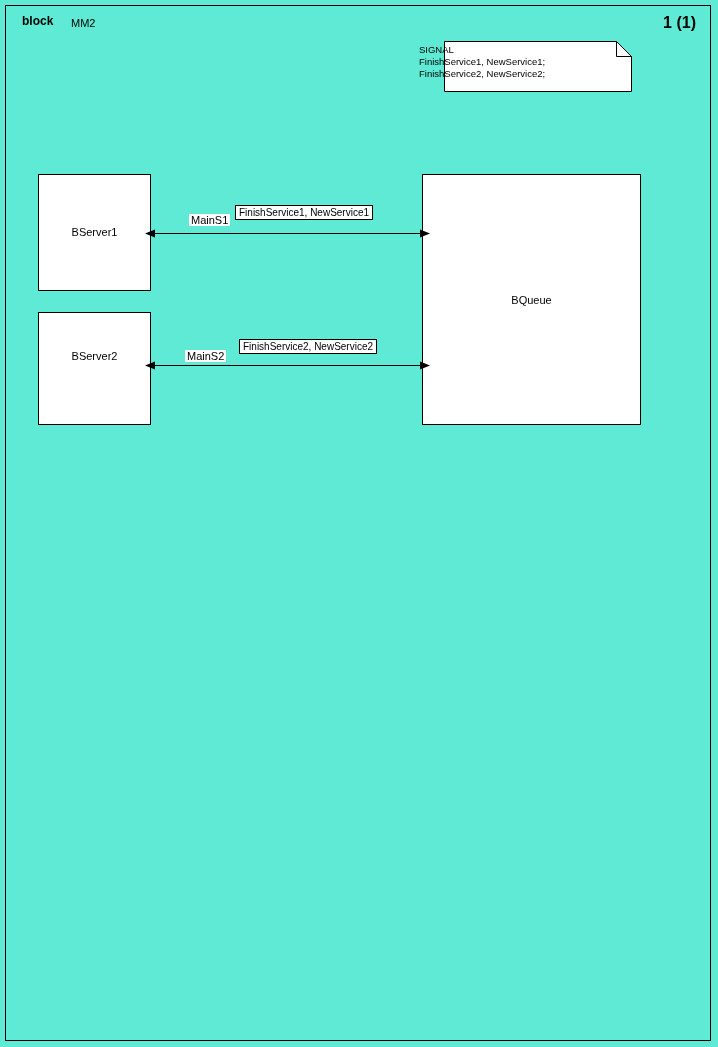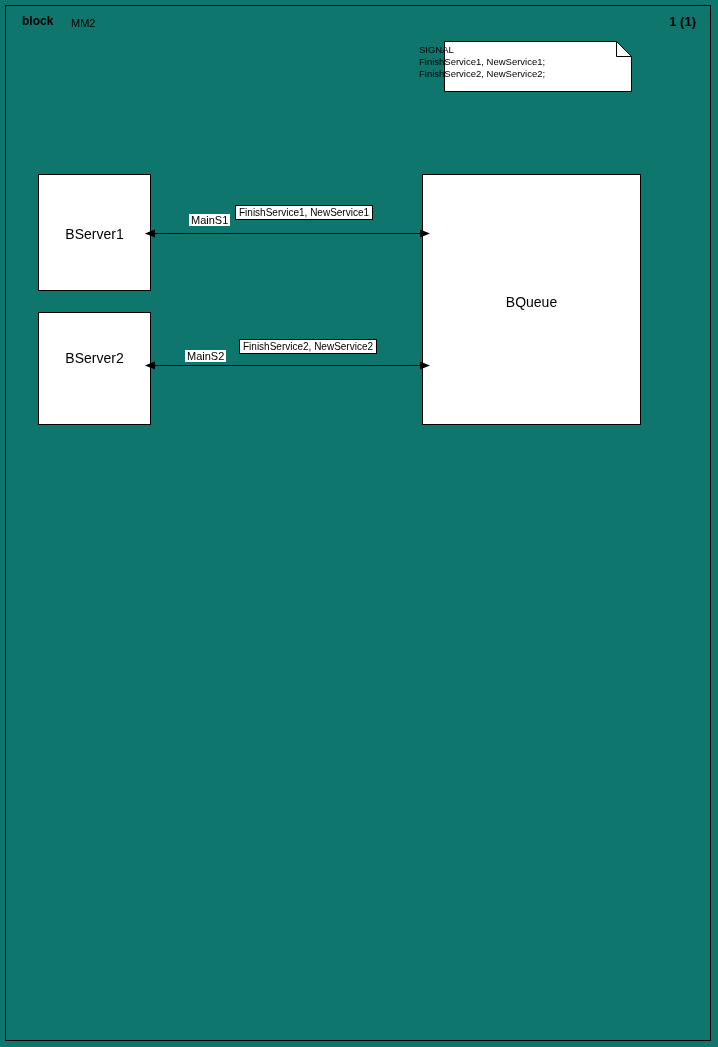--- a/index.html
+++ b/index.html
@@ -7,21 +7,21 @@
     padding: 0;
     background: #ffffff;
   }
   body {
     font-family: "Liberation Sans", sans-serif;
   }
   #page {
     position: relative;
     width: 718px;
     height: 1047px;
-    background: #0f766e;
+    background: #5eead4;
     overflow: hidden;
   }
   .frame {
     position: absolute;
     left: 5px;
     top: 5px;
     width: 706px;
     height: 1036px;
     border: 1px solid #000000;
     box-sizing: border-box;
@@ -39,21 +39,21 @@
     left: 71px;
     top: 17px;
     font-size: 11px;
     color: #000000;
     text-align: right;
   }
   .hdr-page {
     position: absolute;
     right: 22px;
     top: 14px;
-    font-size: 13px;
+    font-size: 16px;
     font-weight: bold;
     color: #000000;
   }
 
   
   .note {
     position: absolute;
     left: 415px;
     top: 41px;
     width: 188px;
@@ -75,21 +75,21 @@
   .blk {
     position: absolute;
     border: 1px solid #000000;
     box-sizing: border-box;
     background: #ffffff;
   }
   .blk-label {
     position: absolute;
     width: 100%;
     text-align: center;
-    font-size: 14px;
+    font-size: 11px;
     color: #000000;
   }
   #blk-bserver1 { left: 38px; top: 174px; width: 113px; height: 117px; }
   #blk-bserver1 .blk-label { top: 51px; }
   #blk-bserver2 { left: 38px; top: 312px; width: 113px; height: 113px; }
   #blk-bserver2 .blk-label { top: 37px; }
   #blk-bqueue  { left: 422px; top: 174px; width: 219px; height: 251px; }
   #blk-bqueue  .blk-label { top: 119px; }
 
   

